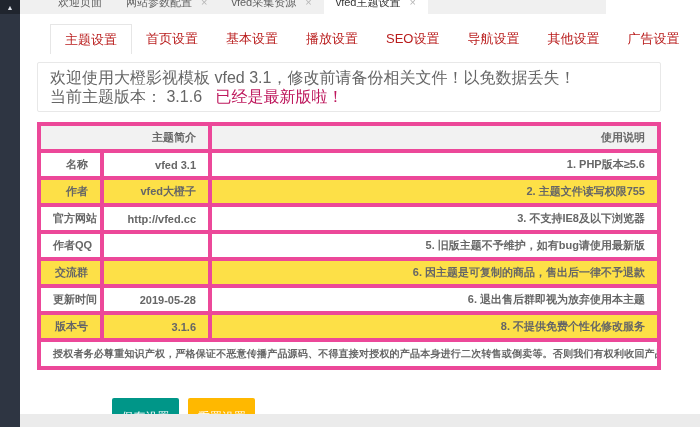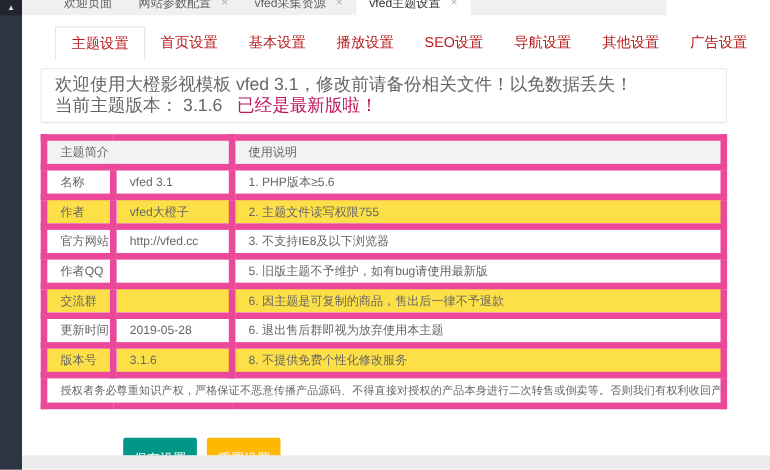--- a/index.html
+++ b/index.html
@@ -22,22 +22,22 @@
   
   .content { position:absolute; left:20px; top:14px; width:680px; height:400px; background:#fff; overflow:hidden; }
   .subtabs { position:absolute; left:10px; top:10px; display:flex; font-size:13px; color:#b91c1c;margin-left:20px; }
   .subtab { padding:0 14px; height:30px; line-height:30px; white-space:nowrap; cursor:pointer; }
   .subtab.active { border:1px solid #e6e6e6; border-bottom:none; background:#fff; }
   .notice { position:absolute; left:17px; top:48px; width:624px; border:1px solid #e8e8e8; border-radius:2px;
     padding:5px 12px; font-size:16px; line-height:19px; color:#666; }
   .notice .status-green { color:#be185d; }
   table.intro { position:absolute; left:17px; top:108px; width:624px; border-collapse:collapse;
     font-size:11px; color:#666; table-layout:fixed; }
-  table.intro th, table.intro td { border:6px solid #ec4899; padding:0 12px; height:27px;
-    font-weight:normal; text-align:left; overflow:hidden; white-space:nowrap; }
+  table.intro th, table.intro td { border:4px solid #ec4899; padding:0 12px; height:27px;
+    font-weight:bold; text-align:right; overflow:hidden; white-space:nowrap; }
   table.intro thead th { background:#f2f2f2; color:#666; }
   table.intro tr.even td { background:#fde047; }
   table.intro td.license-cell { font-size:10px; letter-spacing:0.2px; height:28px; color:#666; }
   .btn-row { position:absolute; left:92px; top:384px; white-space:nowrap; }
   .btn { display:inline-block; height:38px; line-height:38px; padding:0 9px; min-width:67px; text-align:center;
     color:#fff; font-size:12px; border:none; border-radius:2px; cursor:pointer; vertical-align:top; }
   .btn-save { background:#009688; margin-right:5px; }
   .btn-reset { background:#FFB800; }
   .bottom-strip { position:absolute; left:20px; top:414px; width:680px; height:13px; background:#ebebeb; }
 </style>

